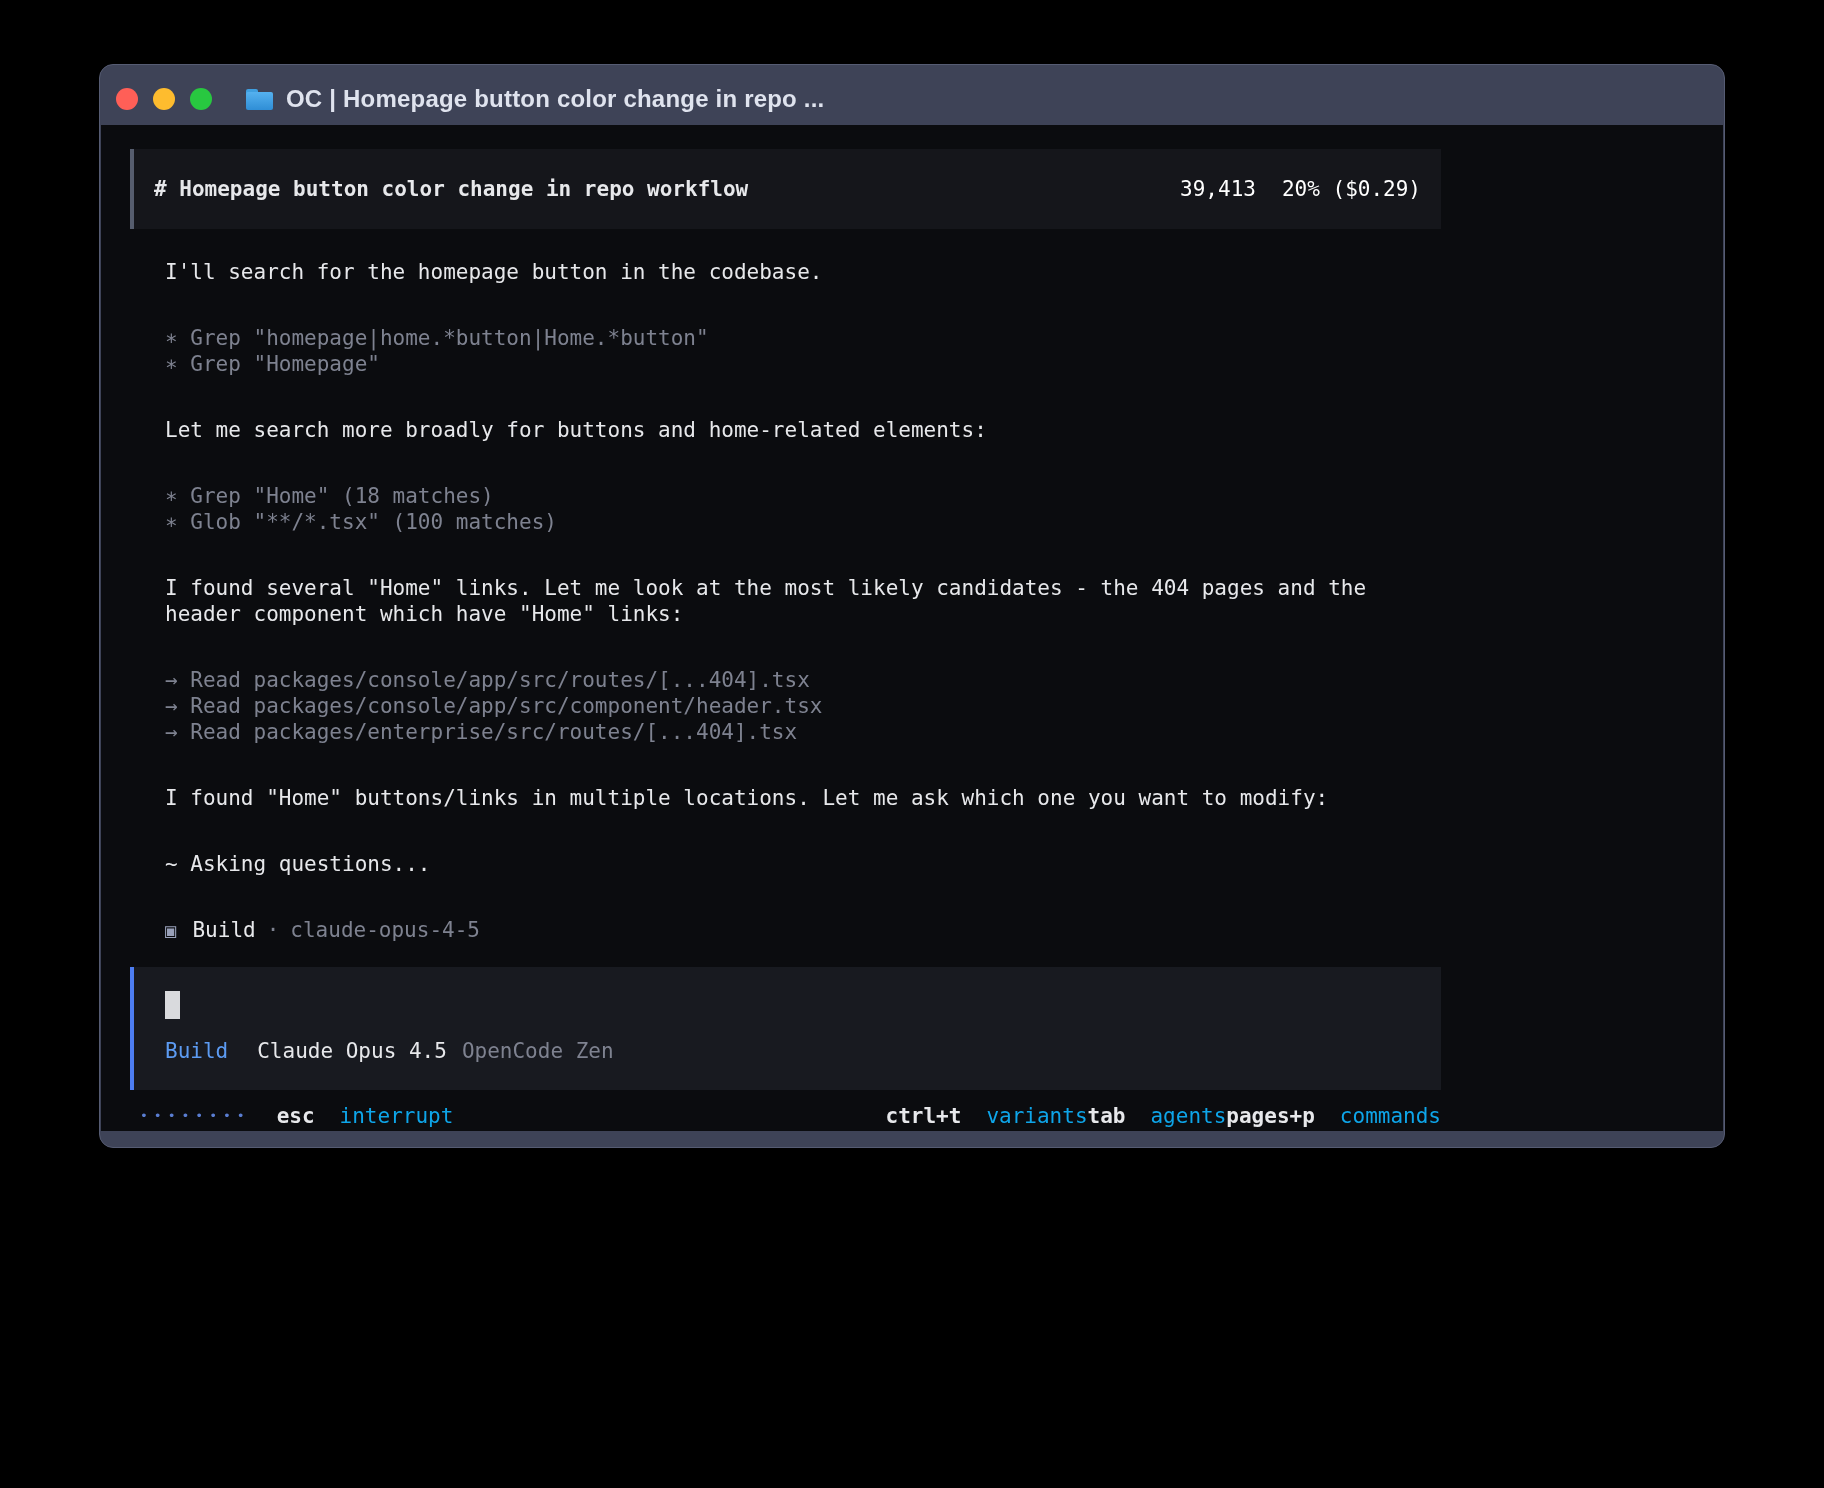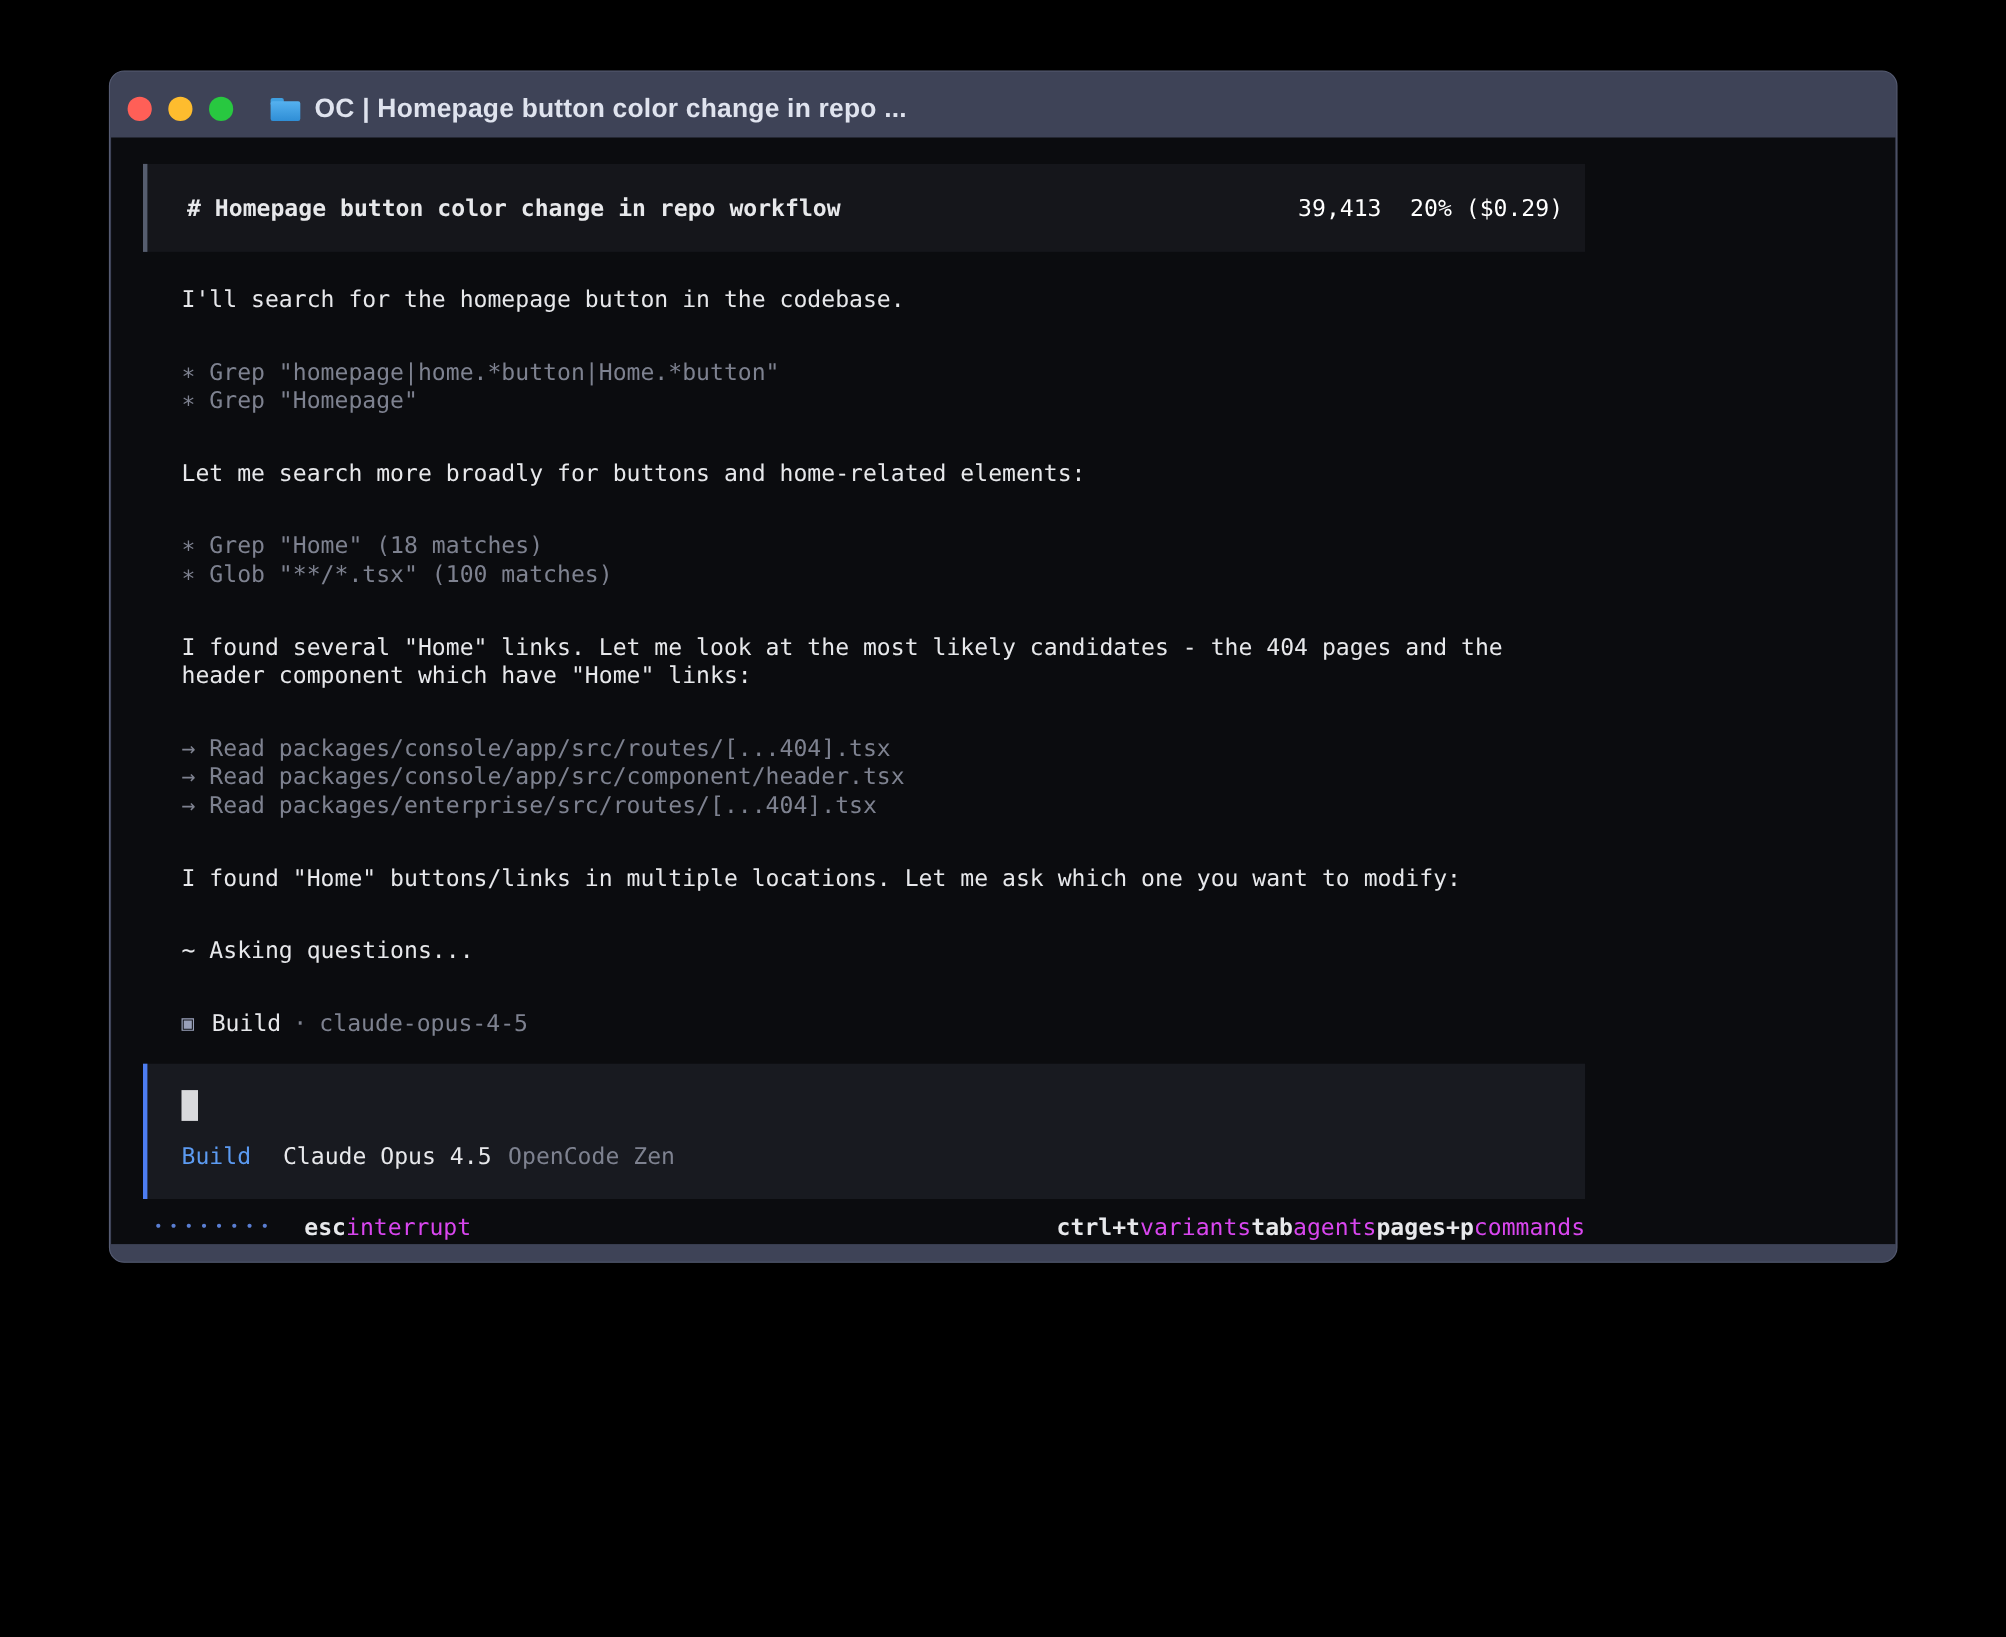--- a/index.html
+++ b/index.html
@@ -29,21 +29,21 @@
   .terminal {
     position:absolute; top:60px; left:1px; right:1px; bottom:16px;
     background:#0b0c0f; overflow:hidden;
   }
   .col { width:1340px; padding:24px 0 0 29px; font-size:21px; color:#e7e8eb; }
 
   .block { width:1311px; }
   .header-block {
     background:#15161b; border-left:4px solid #565d6e;
     height:80px; display:flex; align-items:center; justify-content:space-between;
-    padding:0 20px 0 36px;
+    padding:0 20px 0 20px;
   }
   .htitle { font-weight:bold; color:#e7e8eb; }
   .hstats { color:#ffffff; display:flex; gap:26px; }
 
   .user-block {
     margin-top:27px; background:#181a20; border-left:4px solid #4d7df2;
     padding:23px 20px 24px 31px; line-height:26px; color:#e7e8eb;
   }
 
   .conv { margin-top:30px; }
@@ -69,21 +69,21 @@
   .input-meta .provider { color:#7e8290; }
 
   .footer {
     margin-top:13px; width:1311px; display:flex; justify-content:space-between;
     align-items:center; line-height:26px; padding-left:10px;
   }
   .fleft { display:flex; align-items:center; }
   .spinner { color:#5a7ed2; font-size:13px; letter-spacing:6px; margin-right:26px; }
   .sc { white-space:nowrap; }
   .sc .k { font-weight:bold; color:#e7e8eb; }
-  .sc .l { color:#d946ef; margin-left:0; }
+  .sc .l { color:#0ea5e9; margin-left:25px; }
   .fright { display:flex; }
 </style>
 </head>
 <body>
 
 <div class="window">
   <div class="titlebar">
     <div class="lights">
       <span class="light red"></span>
       <span class="light yellow"></span>

